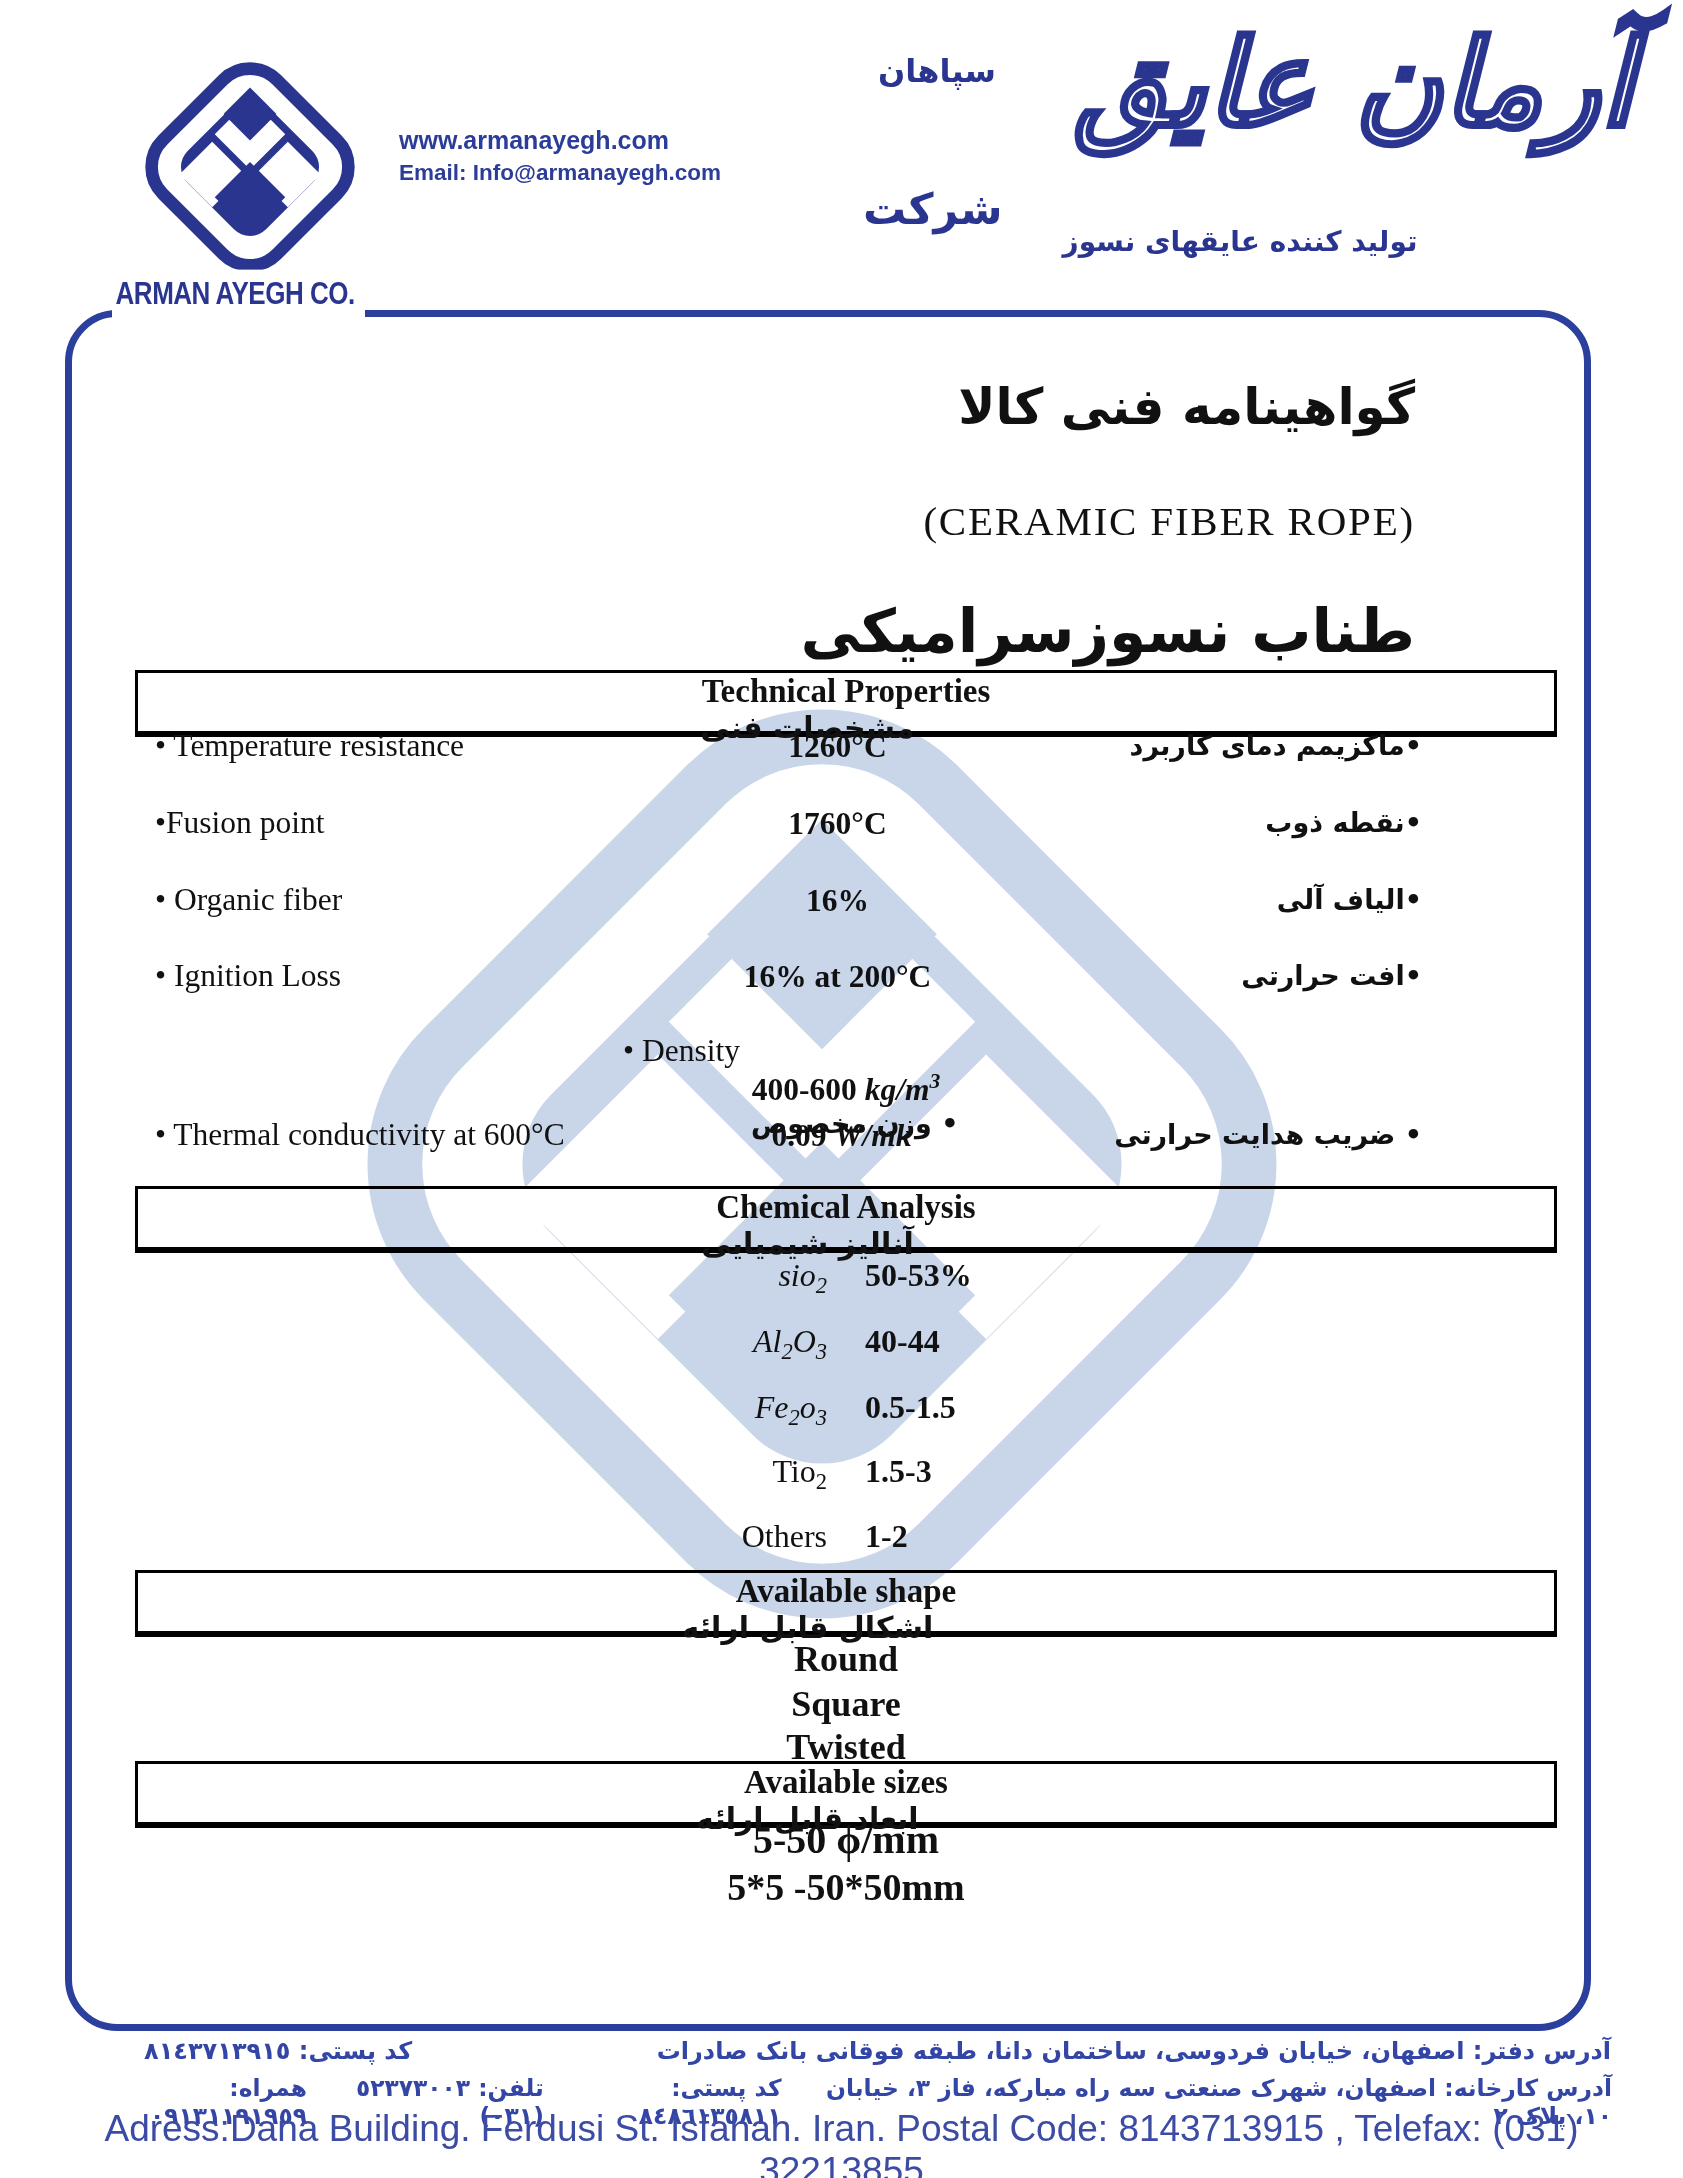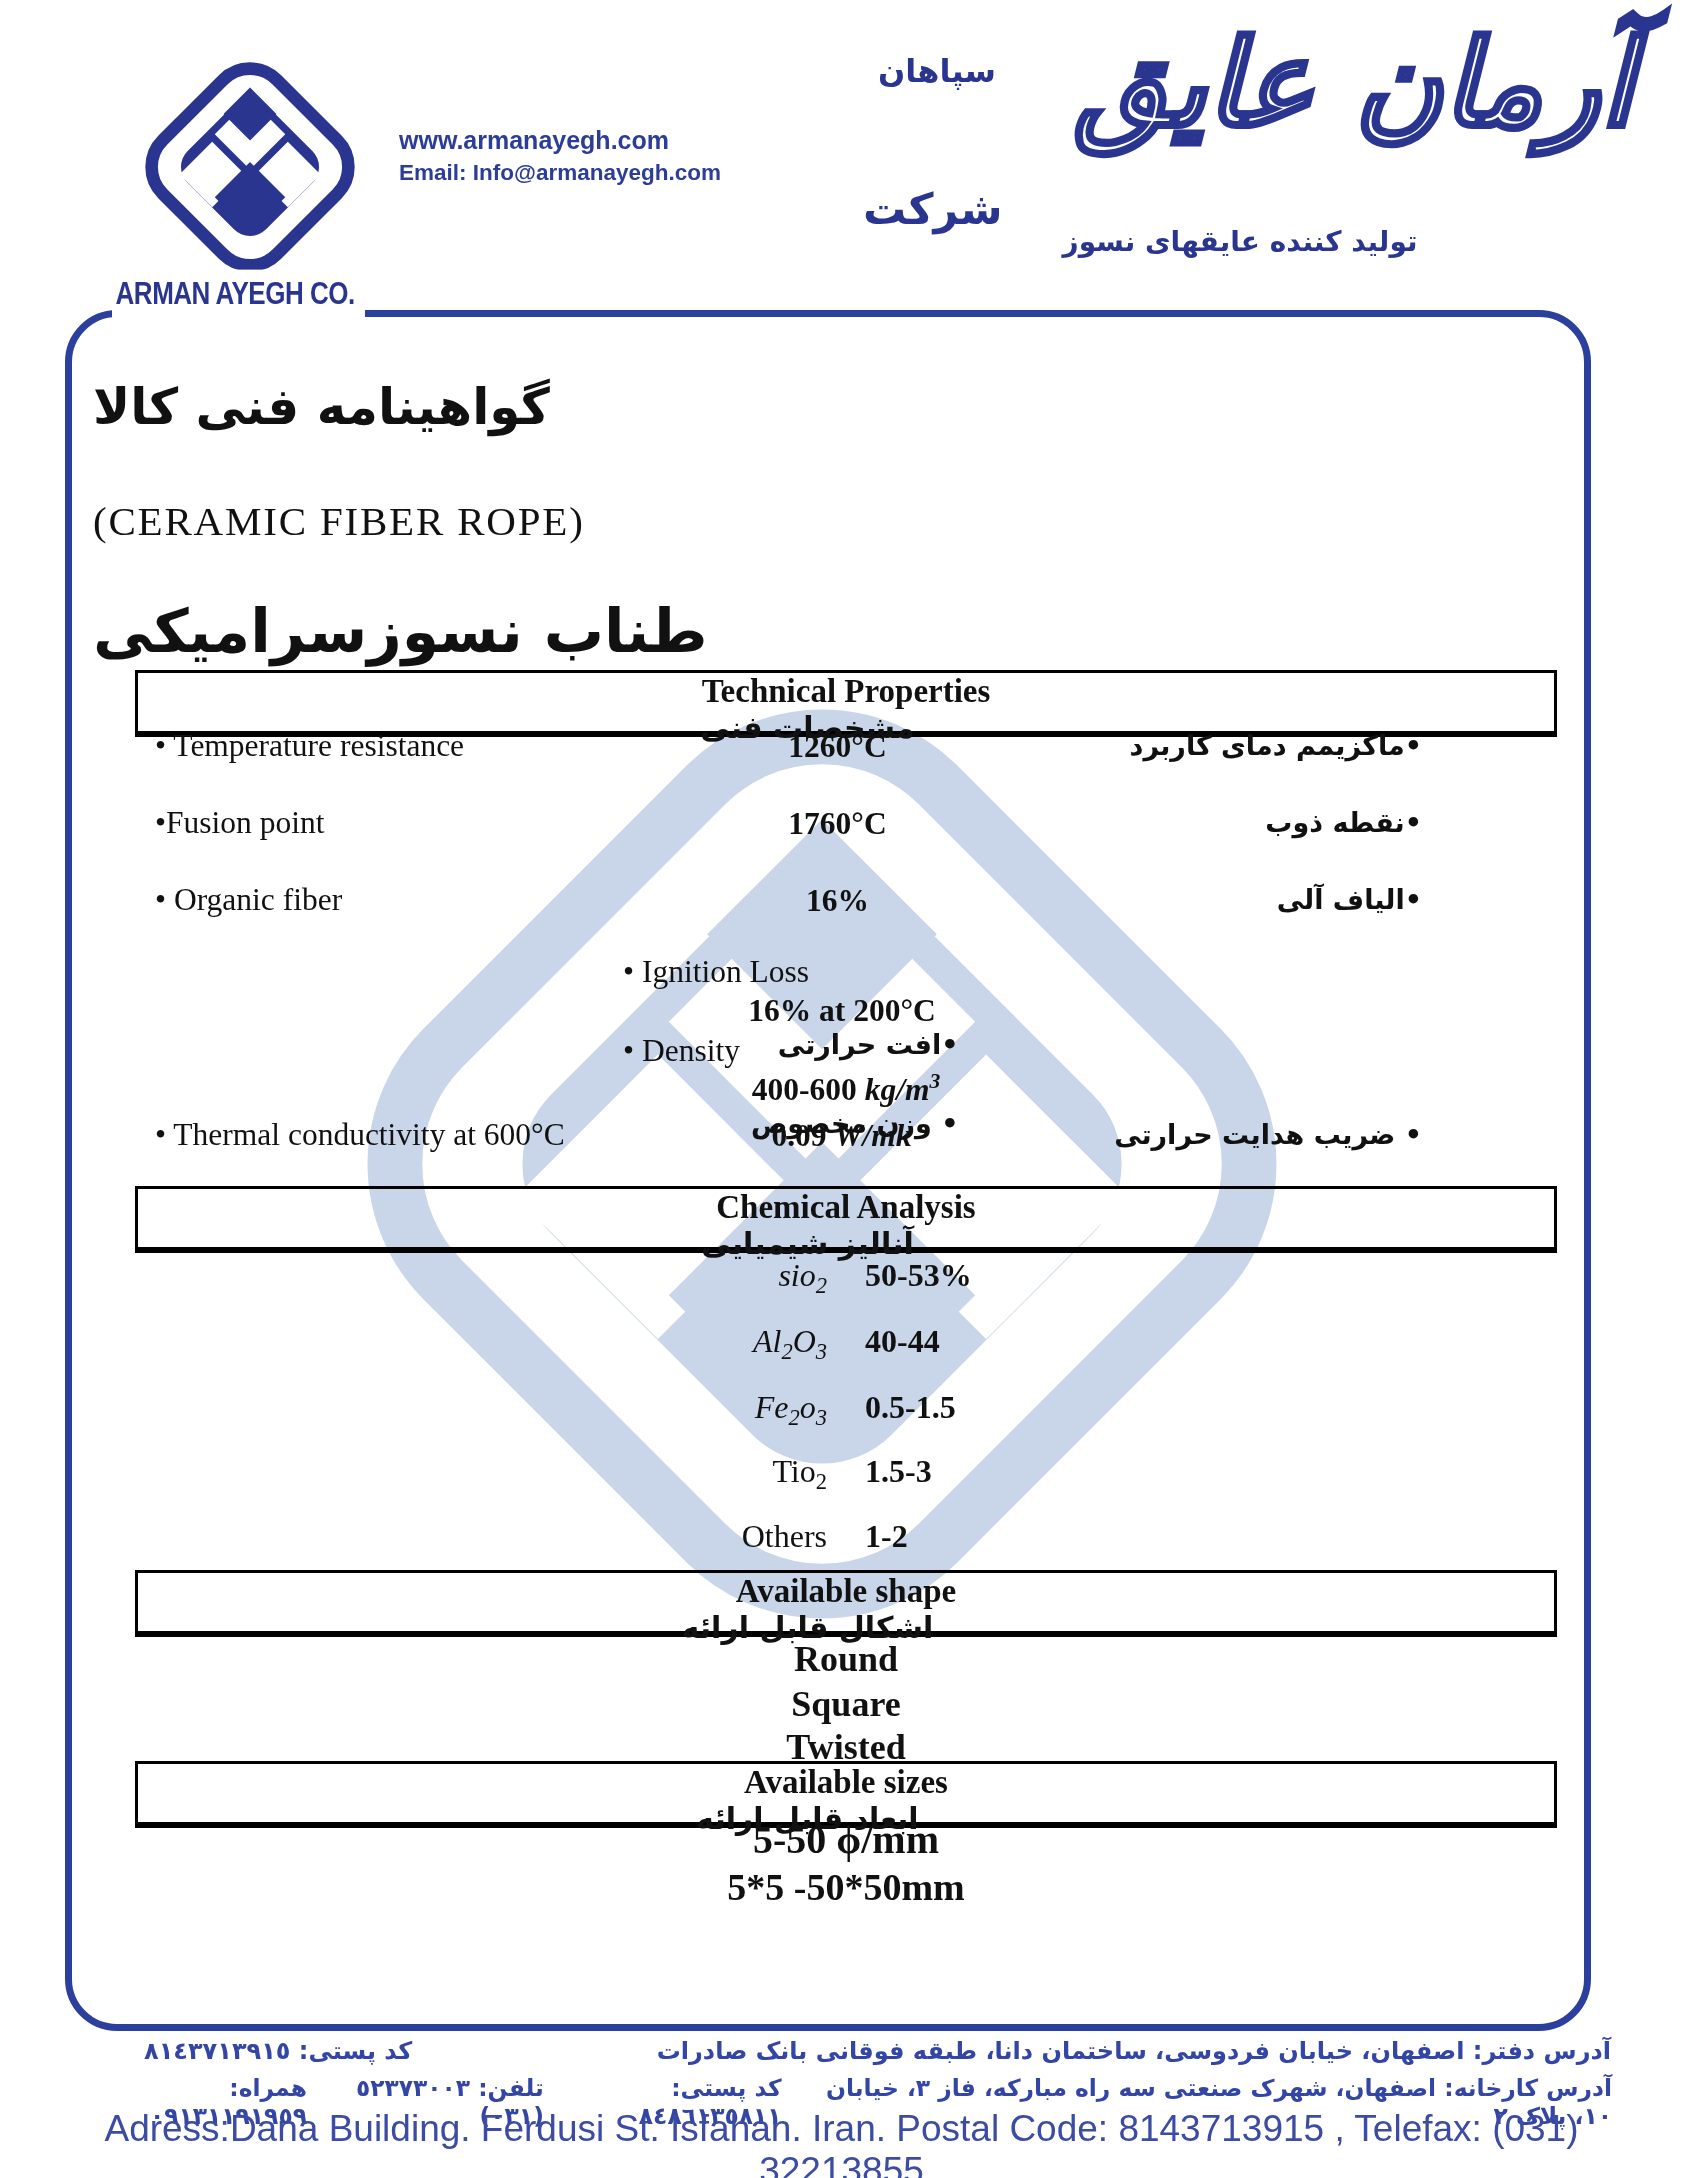--- a/index.html
+++ b/index.html
@@ -30,21 +30,21 @@
   .company-en{position:absolute;left:112px;top:277px;height:41px;line-height:41px;
               background:#fff;padding:0 10.8px 0 3.6px;font-family:"Liberation Sans",sans-serif;
               font-weight:bold;font-size:26px;letter-spacing:-0.5px;color:#2a3590;
               transform:scaleY(1.18);transform-origin:left bottom;z-index:3;}
 
   
   .main-border{position:absolute;left:65px;top:310px;width:1526px;height:1721px;
                border:7.2px solid #2b3f9d;border-radius:52px;box-sizing:border-box;z-index:1;}
 
   
-  .doc-title{position:absolute;left:65px;width:1350px;text-align:left;z-index:2;padding-left:28px;}
+  .doc-title{position:absolute;left:65px;width:1350px;text-align:right;z-index:2;}
   .t1{top:378px;font-family:"DejaVu Sans",sans-serif;font-weight:bold;font-size:50px;direction:rtl;}
   .t2{top:497px;font-family:"Liberation Serif",serif;font-size:41px;letter-spacing:1.8px;}
   .t3{top:596px;font-family:"DejaVu Sans",sans-serif;font-weight:bold;font-size:60px;direction:rtl;}
 
   
   .secbox{position:absolute;left:135px;width:1422px;height:67px;border:3.6px solid #000;
           border-bottom-width:6.3px;box-sizing:border-box;display:flex;align-items:center;
           justify-content:space-between;padding:0 12.6px;z-index:2;background:transparent;flex-direction:column;}
   .sec-en{font-family:"Liberation Serif",serif;font-weight:bold;font-size:33px;}
   .sec-fa{font-family:"DejaVu Sans",sans-serif;font-weight:bold;font-size:30px;
@@ -56,21 +56,21 @@
 
   
   .trow{position:absolute;left:135px;width:1422px;height:43px;display:flex;
         align-items:center;z-index:2;}
   .t-en{width:486px;padding-left:20px;font-size:31.5px;box-sizing:border-box;}
   .t-val{flex:1;text-align:center;font-weight:bold;font-size:31.5px;}
   .t-val .u{margin-left:8px;font-style:italic;}
   .t-val sup{font-size:21.6px;font-style:italic;}
   .t-fa{width:360px;margin-right:135px;text-align:right;direction:rtl;
         font-family:"DejaVu Sans",sans-serif;font-weight:bold;font-size:27px;}
-  .r0{top:724px;} .r1{top:801px;} .r2{top:878px;} .r3{top:954px;flex-direction:column;} .r4{top:1033px;flex-direction:column;} .r5{top:1113px;}
+  .r0{top:724px;} .r1{top:801px;} .r2{top:878px;} .r3{top:954px;} .r4{top:1033px;flex-direction:column;} .r5{top:1113px;}
 
   
   .crow{position:absolute;left:135px;width:1422px;height:49px;display:flex;
         justify-content:center;align-items:flex-start;z-index:2;}
   .c-f{width:279px;text-align:right;font-size:32px;}
   .c-f.it{font-style:italic;}
   .c-f sub{font-size:22.5px;}
   .c-v{width:279px;margin-left:38px;font-weight:bold;font-size:32px;}
   .c0{top:1257px;} .c1{top:1323px;} .c2{top:1389px;} .c3{top:1453px;} .c4{top:1518px;}
 

